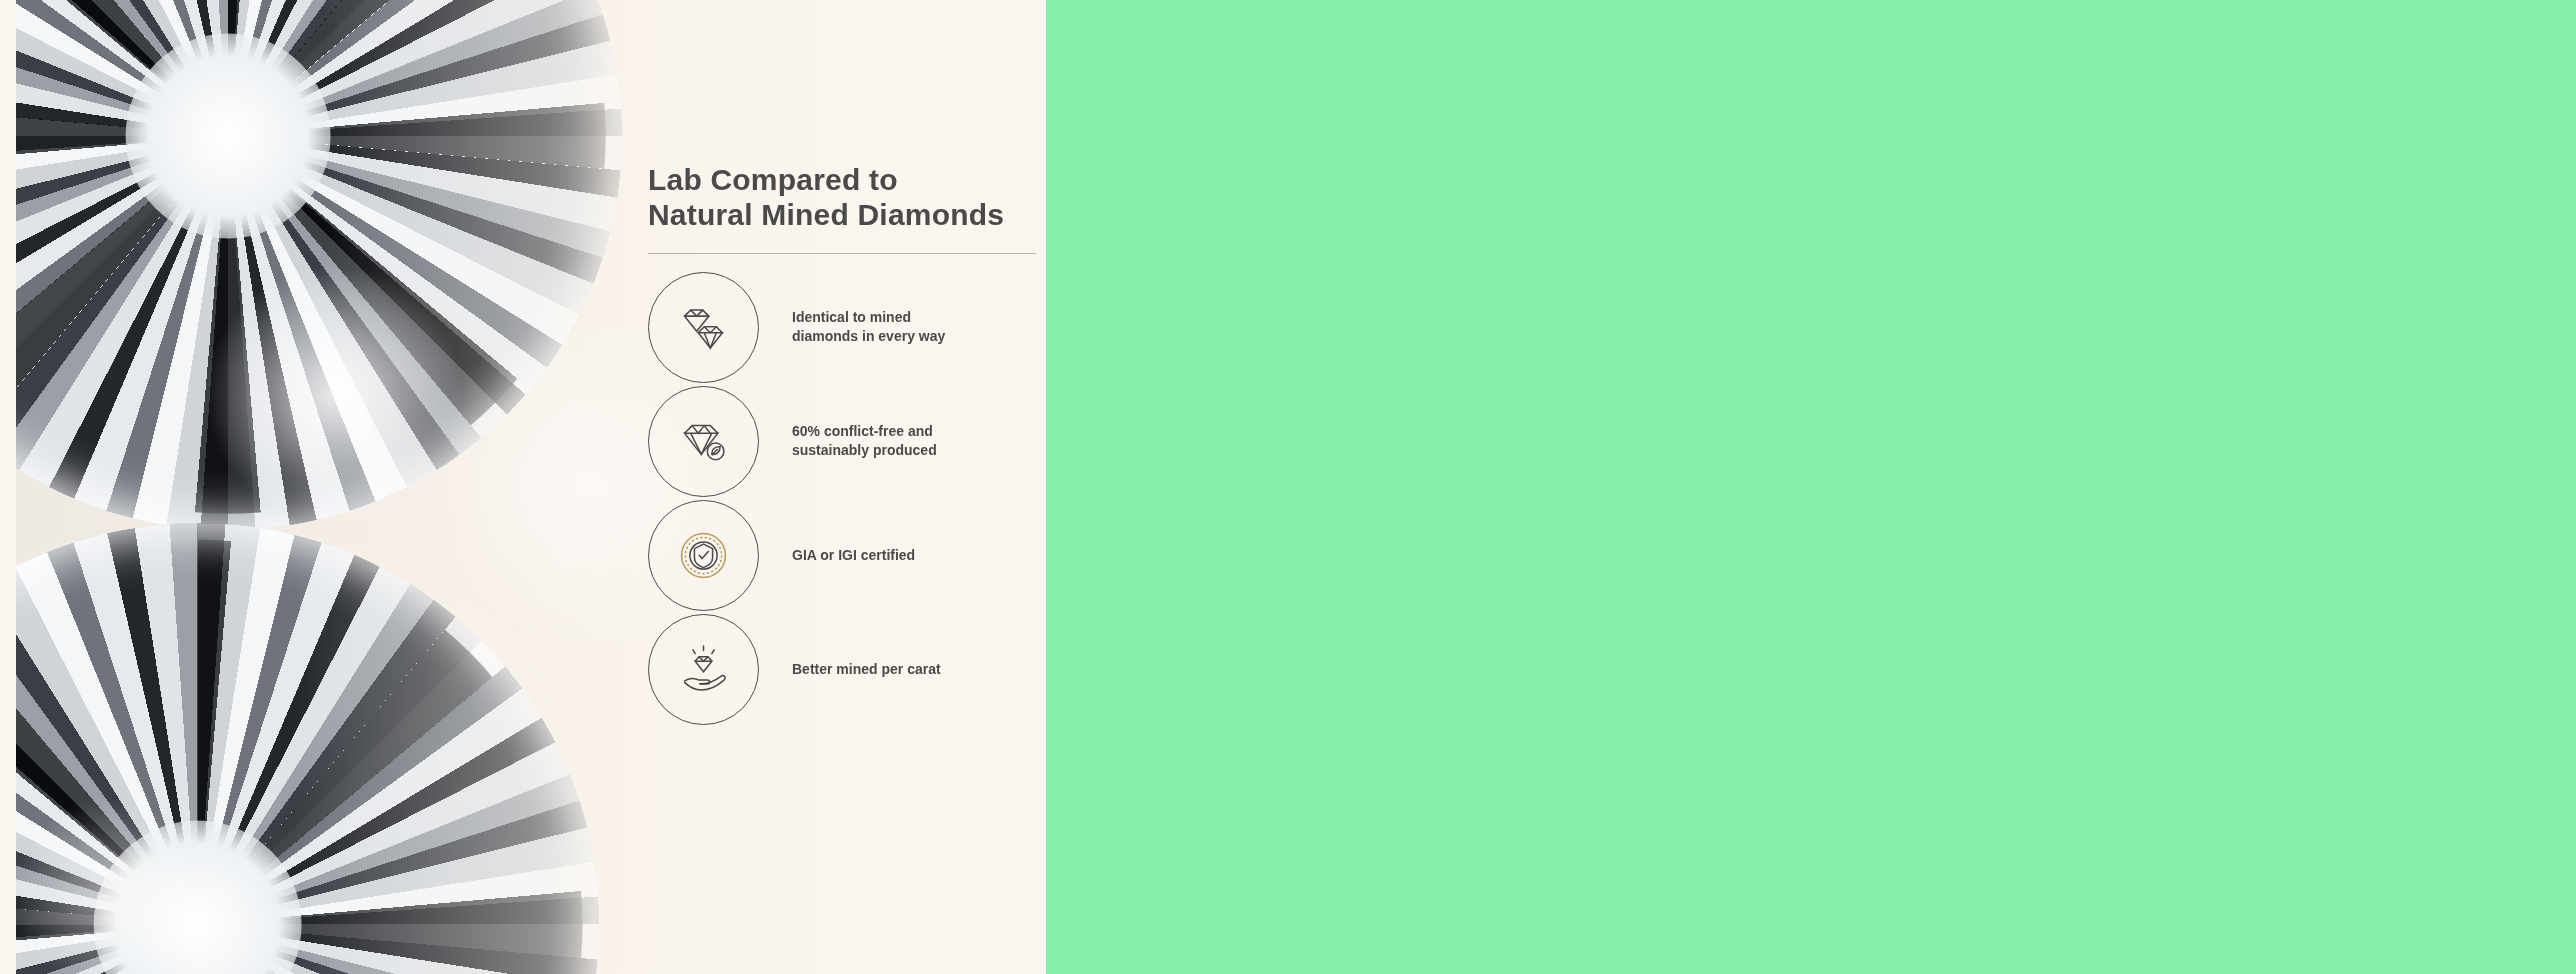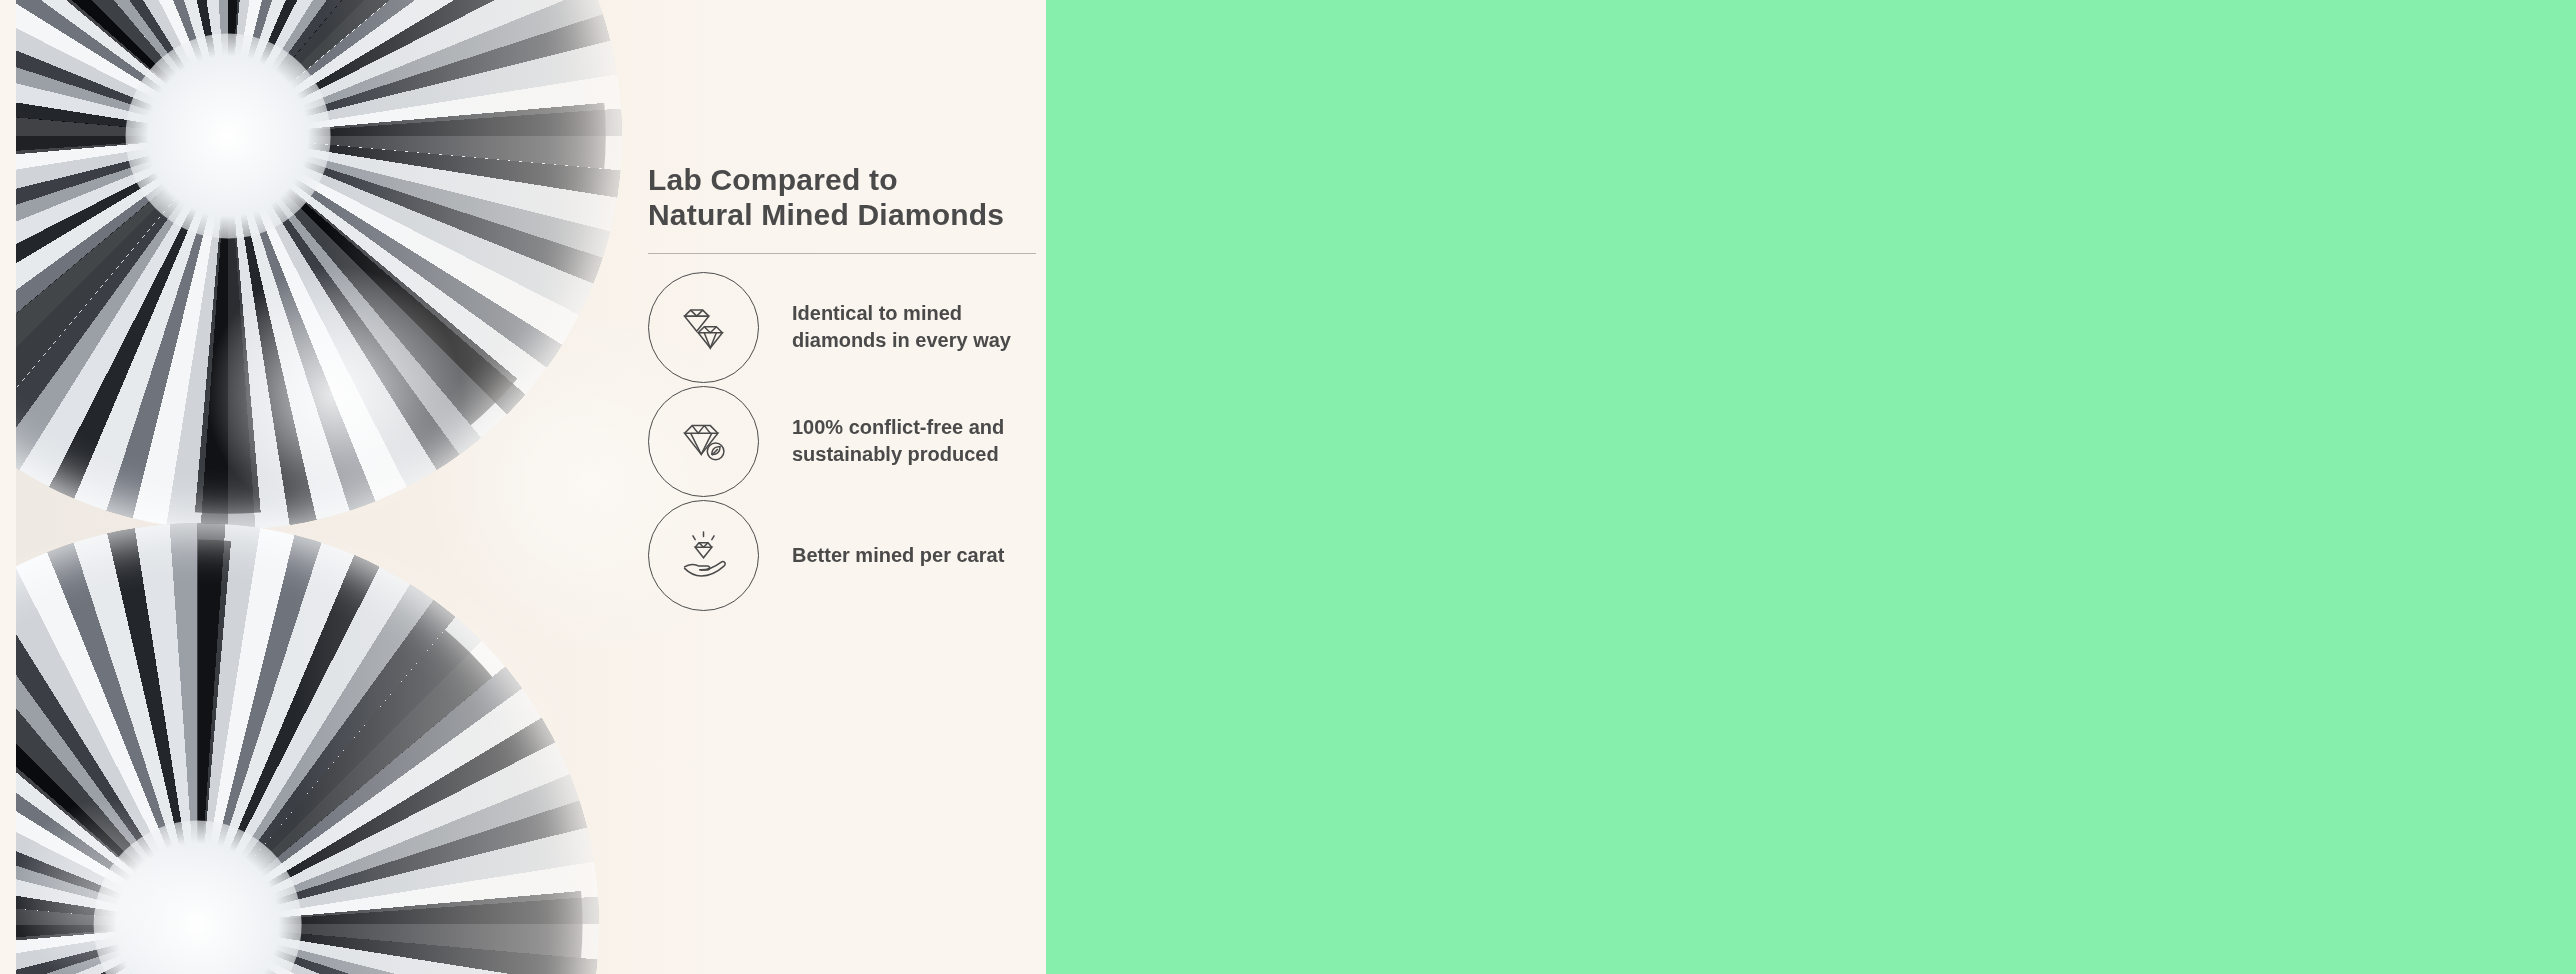--- a/index.html
+++ b/index.html
@@ -177,21 +177,21 @@
     justify-content: center;
     box-sizing: border-box;
   }
 
   .badge svg {
     display: block;
   }
 
   .feature-text {
     margin-left: 33px;
-    font-size: 20px;
+    font-size: 14px;
     line-height: 1.38;
     font-weight: bold;
     color: #4a4a4a;
     white-space: pre-line;
   }
 </style>
 </head>
 <body>
 
 <div class="stage">
@@ -253,24 +253,38 @@
               <polygon points="14,28 58,28 36,56"></polygon>
               <path d="M14 28 L24 18 L48 18 L58 28"></path>
               <path d="M24 18 L32 28 L40 18 M40 18 L48 28"></path>
               <path d="M22 28 L36 56 L50 28"></path>
               <circle cx="55" cy="52" r="11" fill="#faf5ee" stroke="#4a4a4a" stroke-width="2"></circle>
               <path d="M50 56 C50 48 56 45 61 46 C61 53 56 57 50 56 Z"></path>
               <path d="M50 57 L58 49"></path>
             </svg>
           </span>
         </div>
-        <div class="feature-text">100% conflict-free and
+        <div class="feature-text">60% conflict-free and
 sustainably produced</div>
       </div>
 
+      <div class="feature">
+        <div class="badge">
+          <span>
+            <svg width="59" height="59" viewBox="0 0 78 78" fill="none" stroke="#b79a5c" stroke-width="2">
+              <circle cx="39" cy="39" r="29"></circle>
+              <circle cx="39" cy="39" r="24" stroke-dasharray="3 3"></circle>
+              <circle cx="39" cy="39" r="18" stroke="#4a4a4a"></circle>
+              <path d="M39 24 L51 30 L51 42 C51 49 45 53 39 55 C33 53 27 49 27 42 L27 30 Z" stroke="#4a4a4a" fill="none"></path>
+              <path d="M33 38 L37 43 L46 33" stroke="#4a4a4a"></path>
+            </svg>
+          </span>
+        </div>
+        <div class="feature-text">GIA or IGI certified</div>
+      </div>
 
       <div class="feature">
         <div class="badge">
           <span>
             <svg width="59" height="59" viewBox="0 0 78 78" fill="none" stroke="#4a4a4a" stroke-width="2">
               <path d="M39 14 L39 8 M28 18 L25 13 M50 18 L53 13" stroke-linecap="round"></path>
               <polygon points="28,28 50,28 39,42"></polygon>
               <path d="M28 28 L33 22 L45 22 L50 28"></path>
               <path d="M33 22 L39 28 L45 22"></path>
               <path d="M14 54 C20 50 28 50 33 53 L44 53 C48 53 48 58 44 58 L34 58" stroke-linecap="round"></path>

